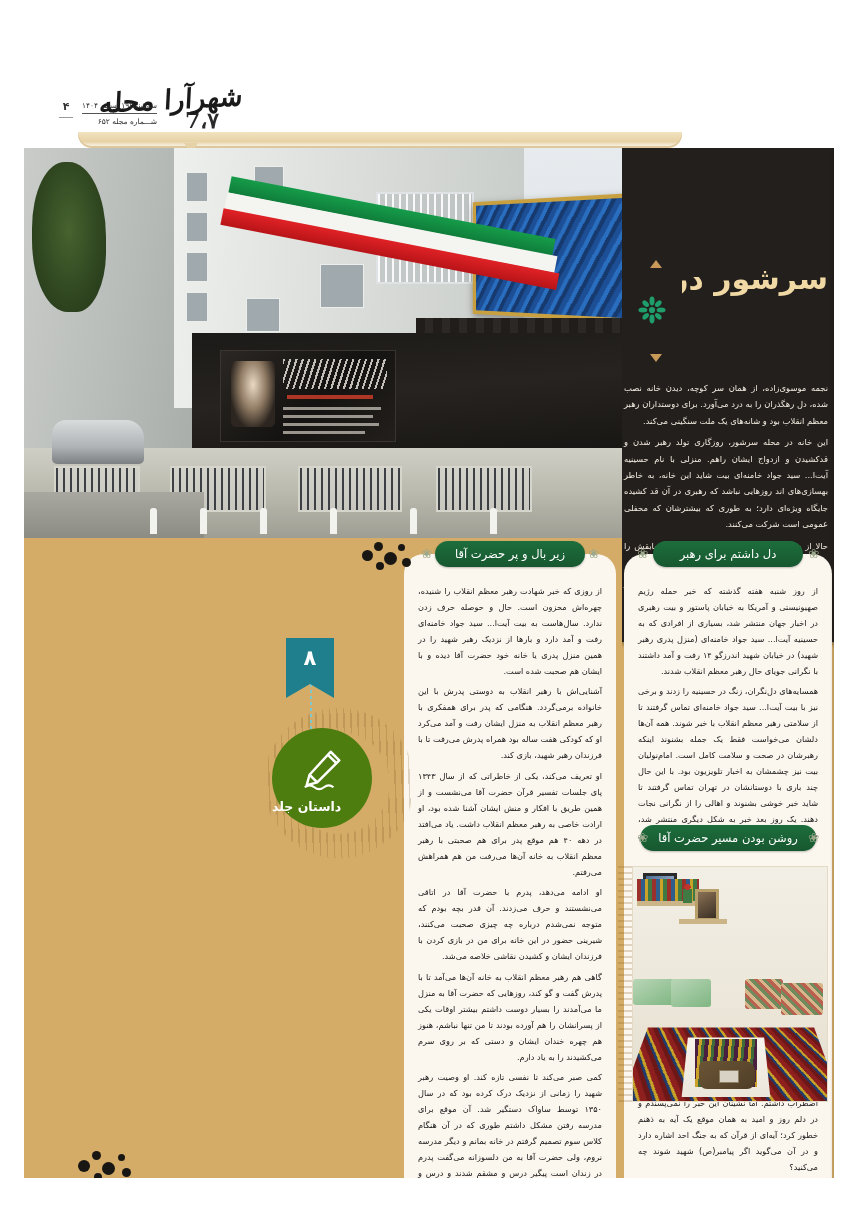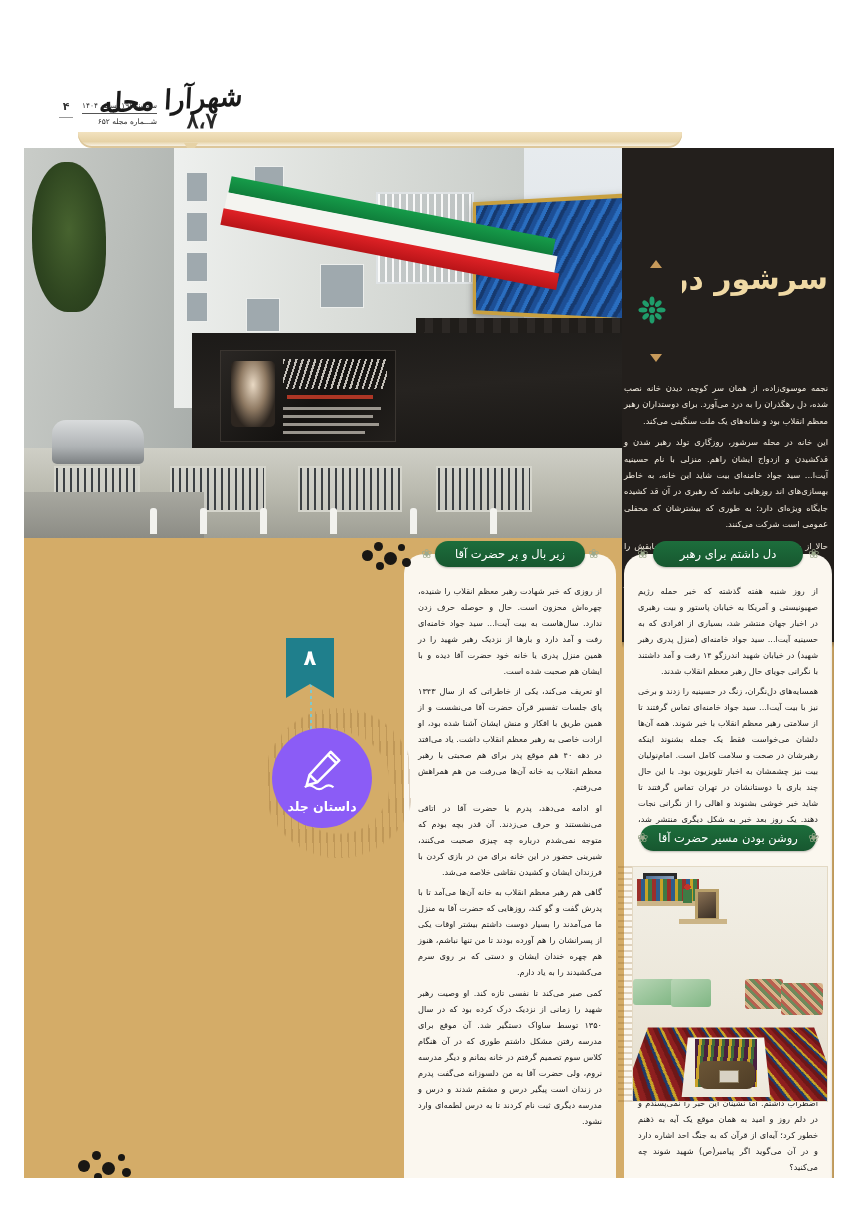--- a/index.html
+++ b/index.html
@@ -341,23 +341,23 @@
     top: 536px; right: 522px;
     width: 2px; height: 48px;
     background: repeating-linear-gradient(to bottom,#7ec9cf 0 3px, transparent 3px 6px);
     z-index: 12;
   }
   .badge {
     position: absolute;
     top: 580px; right: 462px;
     width: 100px; height: 100px;
     border-radius: 50%;
-    background: #8b5cf6;
+    background: #4d7c0f;
     z-index: 13;
-    text-align: center;
+    text-align: left;
   }
   .badge .pencil {
     position: absolute;
     top: 18px; left: 50%;
     transform: translateX(-50%);
   }
   .badge .label {
     position: absolute;
     bottom: 14px; left: 0; width: 100%;
     direction: rtl;
@@ -507,21 +507,21 @@
 </style>
 </head>
 <body>
 
 <div class="page">
 
   <div class="masthead">
 
     <div class="logo-block">
       <div class="logo-name">شهرآرا محله</div>
-      <div class="logo-num">۸،۷</div>
+      <div class="logo-num">7،۷</div>
     </div>
 
     <div class="dateline">
       <div class="row1">سه‌شنبه|۱۹ اسفند ۱۴۰۴</div>
       <div class="row2">شـــماره مجله ۶۵۲</div>
     </div>
 
     <div class="pagenum">
       <span>۴</span>
       <div class="bar"></div>
@@ -665,20 +665,21 @@
         <p>همسایه‌های دل‌نگران، زنگ در حسینیه را زدند و برخی نیز با بیت آیت‌ا... سید جواد خامنه‌ای تماس گرفتند تا از سلامتی رهبر معظم انقلاب با خبر شوند. همه آن‌ها دلشان می‌خواست فقط یک جمله بشنوند اینکه رهبرشان در صحت و سلامت کامل است. امام‌نولیان بیت نیز چشمشان به اخبار تلویزیون بود. با این حال چند باری با دوستانشان در تهران تماس گرفتند تا شاید خبر خوشی بشنوند و اهالی را از نگرانی نجات دهند. یک روز بعد خبر به شکل دیگری منتشر شد، خبری که باعث شد حسینیه در همان ساعت‌های اول روز یکشنبه سیاه‌پوش شود.</p>
       </div>
     </div>
 
     <div class="card" id="card-mid">
       <div class="cardhead">زیر بال و پر حضرت آقا</div>
       <div class="orn" style="right:14px;">❀</div>
       <div class="orn" style="left:14px;">❀</div>
       <div class="card-inner">
         <p>از روزی که خبر شهادت رهبر معظم انقلاب را شنیده، چهره‌اش محزون است. حال و حوصله حرف زدن ندارد. سال‌هاست به بیت آیت‌ا... سید جواد خامنه‌ای رفت و آمد دارد و بارها از نزدیک رهبر شهید را در همین منزل پدری یا خانه خود حضرت آقا دیده و با ایشان هم صحبت شده است.</p>
+        <p>آشنایی‌اش با رهبر انقلاب به دوستی پدرش با این خانواده برمی‌گردد. هنگامی که پدر برای همفکری با رهبر معظم انقلاب به منزل ایشان رفت و آمد می‌کرد او که کودکی هفت ساله بود همراه پدرش می‌رفت تا با فرزندان رهبر شهید، بازی کند.</p>
         <p>او تعریف می‌کند، یکی از خاطراتی که از سال ۱۳۴۳ پای جلسات تفسیر قرآن حضرت آقا می‌نشست و از همین طریق با افکار و منش ایشان آشنا شده بود، او ارادت خاصی به رهبر معظم انقلاب داشت. یاد می‌افتد در دهه ۴۰ هم موقع پدر برای هم صحبتی با رهبر معظم انقلاب به خانه آن‌ها می‌رفت من هم همراهش می‌رفتم.</p>
         <p>او ادامه می‌دهد، پدرم با حضرت آقا در اتاقی می‌نشستند و حرف می‌زدند. آن قدر بچه بودم که متوجه نمی‌شدم درباره چه چیزی صحبت می‌کنند، شیرینی حضور در این خانه برای من در بازی کردن با فرزندان ایشان و کشیدن نقاشی خلاصه می‌شد.</p>
         <p>گاهی هم رهبر معظم انقلاب به خانه آن‌ها می‌آمد تا با پدرش گفت و گو کند، روزهایی که حضرت آقا به منزل ما می‌آمدند را بسیار دوست داشتم بیشتر اوقات یکی از پسرانشان را هم آورده بودند تا من تنها نباشم، هنوز هم چهره خندان ایشان و دستی که بر روی سرم می‌کشیدند را به یاد دارم.</p>
         <p>کمی صبر می‌کند تا نفسی تازه کند. او وصیت رهبر شهید را زمانی از نزدیک درک کرده بود که در سال ۱۳۵۰ توسط ساواک دستگیر شد. آن موقع برای مدرسه رفتن مشکل داشتم طوری که در آن هنگام کلاس سوم تصمیم گرفتم در خانه بمانم و دیگر مدرسه نروم، ولی حضرت آقا به من دلسوزانه می‌گفت پدرم در زندان است پیگیر درس و مشقم شدند و درس و مدرسه دیگری ثبت نام کردند تا به درس لطمه‌ای وارد نشود.</p>
       </div>
     </div>
 
     <div class="card" id="card-left">
       <div class="cardhead">روشن بودن مسیر حضرت آقا</div>
       <div class="orn" style="right:10px;">❀</div>

